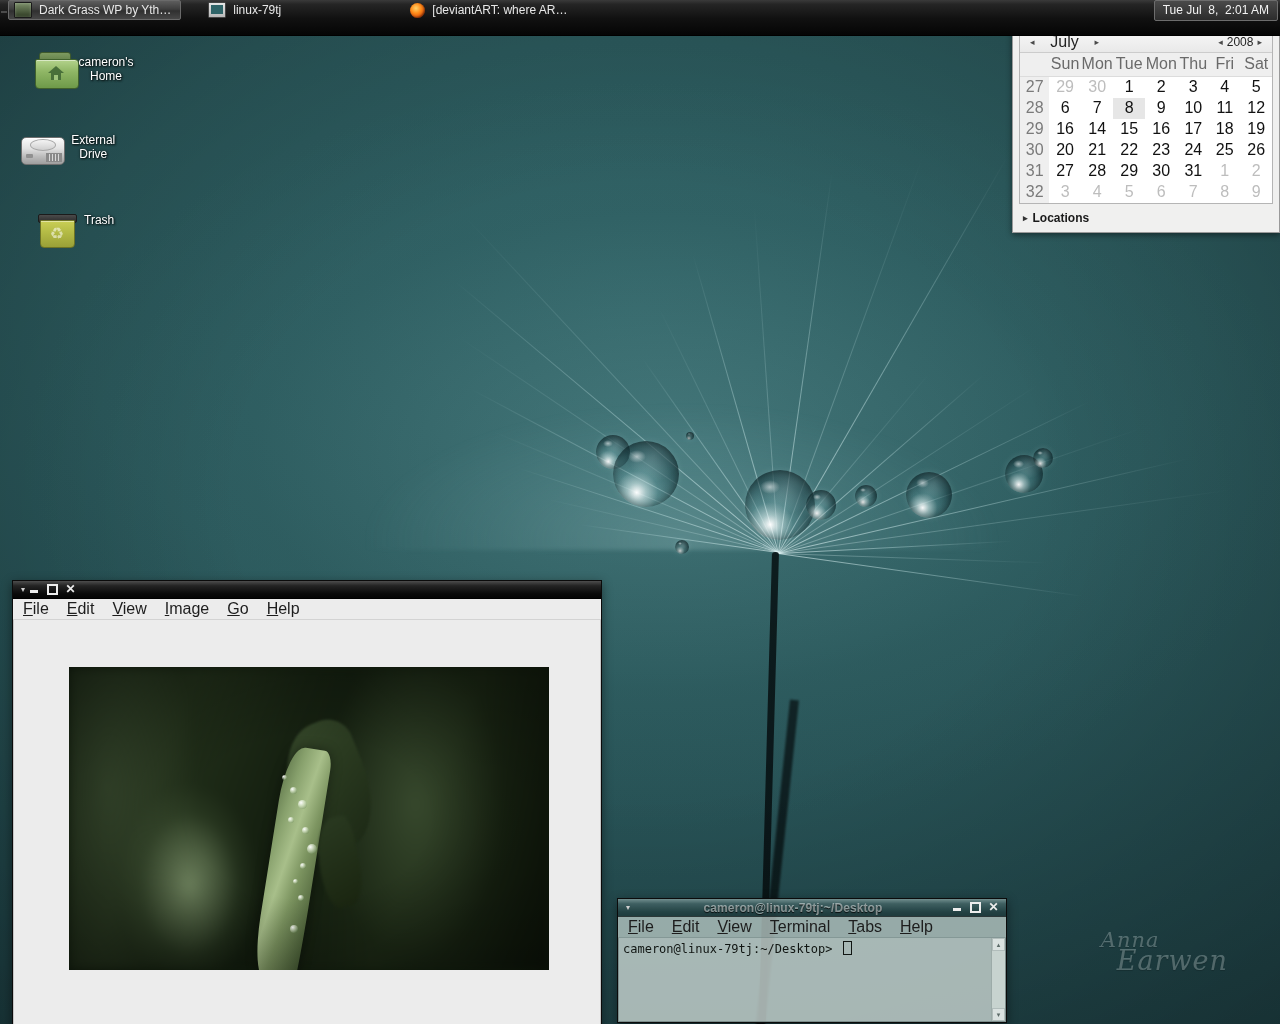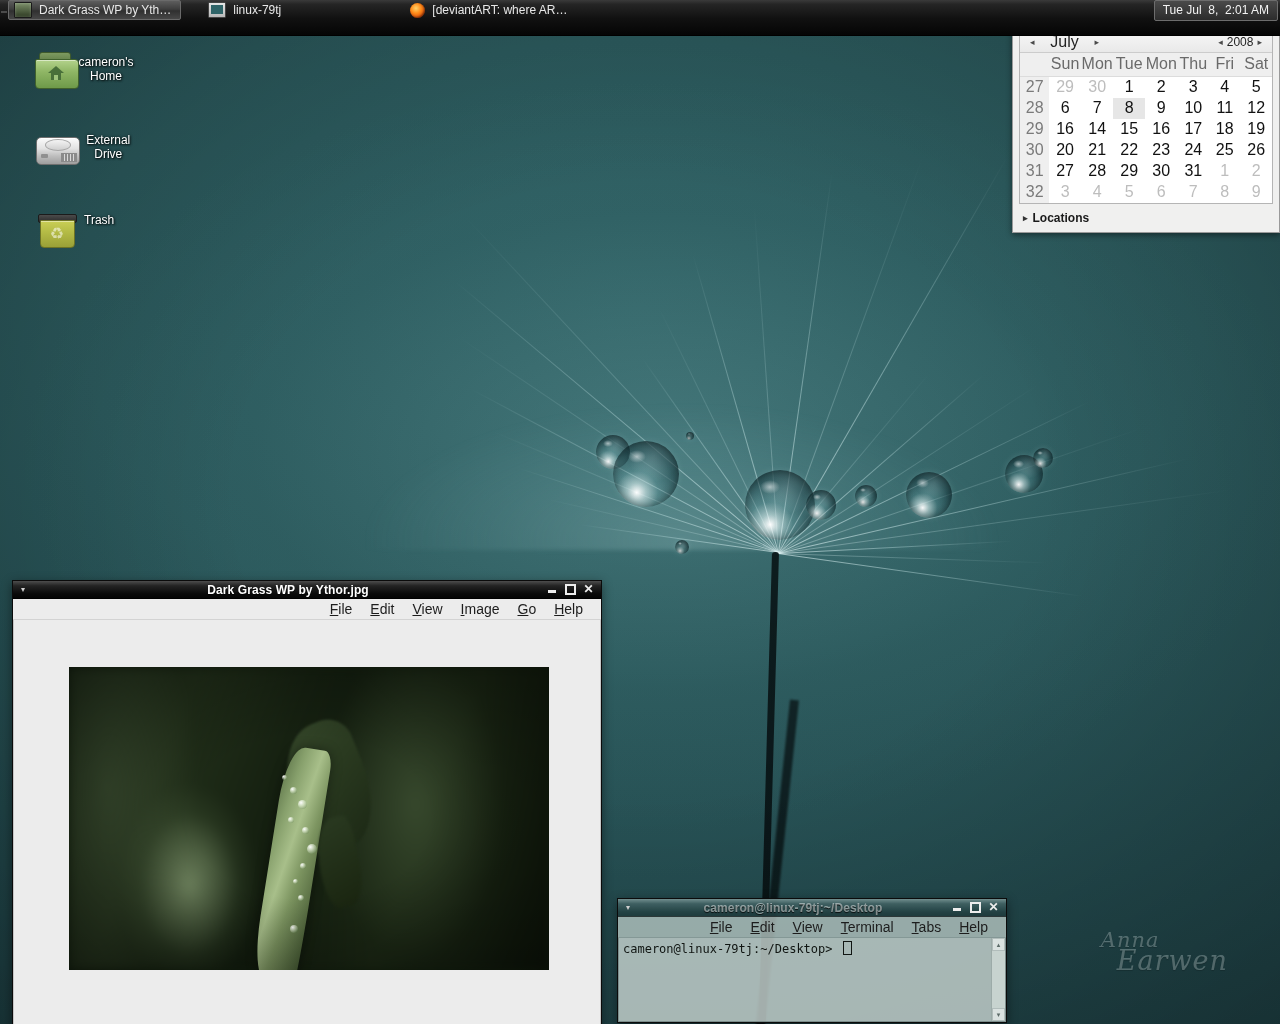--- a/index.html
+++ b/index.html
@@ -294,23 +294,22 @@
   .tb-buttons { display:flex; align-items:center; gap:7px; flex:0 0 auto; padding-right:4px;}
   .tb-btn { width:11px; height:11px; position:relative; cursor:default; }
   .tb-btn.min::after { content:""; position:absolute; left:1px; bottom:2px; width:8px; height:3px; background:#ededed;}
   .tb-btn.max { border:2px solid #ededed; box-sizing:border-box; }
   .tb-btn.close { color:#ededed; font-size:12px; line-height:11px; text-align:center; font-weight:bold;}
 
   .menubar {
     display:flex; align-items:center;
     height: 21px;
     padding-left: 10px;
-    font-size: 14px;
+    font-size: 16px;
     box-sizing:border-box;
-    justify-content:flex-end;
   }
   .menubar.light {
     background: #ececec;
     color:#1d1d1d;
     border-bottom: 1px solid #d3d3d3;
   }
   .menubar.glass {
     background: rgba(180,196,193,0.80);
     color:#1d1d1d;
     border-bottom: 1px solid rgba(120,140,138,0.6);
@@ -477,21 +476,21 @@
       <div class="folder-body"></div>
       <div class="house">
           <div class="roof"></div>
           <div class="wall"></div>
           <div class="door"></div>
         </div>
     </div>
     <div class="label">cameron's Home</div>
   </div>
 
-  <div class="desk-icon" style="left:33px; top:128px;">
+  <div class="desk-icon" style="left:18px; top:128px;">
     <div class="icon-art">
       <div class="hdd-body"></div>
       <div class="hdd-disc"></div>
       <div class="hdd-vents"></div>
       <div class="hdd-led"></div>
     </div>
     <div class="label">External Drive</div>
   </div>
 
   <div class="desk-icon" style="left:33px; top:208px;">
@@ -500,21 +499,20 @@
       <div class="trash-body"></div>
       <div class="recyc">♻</div>
     </div>
     <div class="label">Trash</div>
   </div>
 
   <div class="win" id="viewer">
     <div class="win-frame">
       <div class="titlebar tb-dark">
         <span class="tb-menu-arrow">▾</span>
-        <span class="tb-title">Dark Grass WP by Ythor.jpg</span>
         <span class="tb-buttons">
           <span class="tb-btn min"></span>
           <span class="tb-btn max"></span>
           <span class="tb-btn close">✕</span>
         </span>
       </div>
       <div class="menubar light" id="viewer-menubar">
           <span class="menu-item"><u>F</u>ile</span>
           <span class="menu-item"><u>E</u>dit</span>
           <span class="menu-item"><u>V</u>iew</span>

